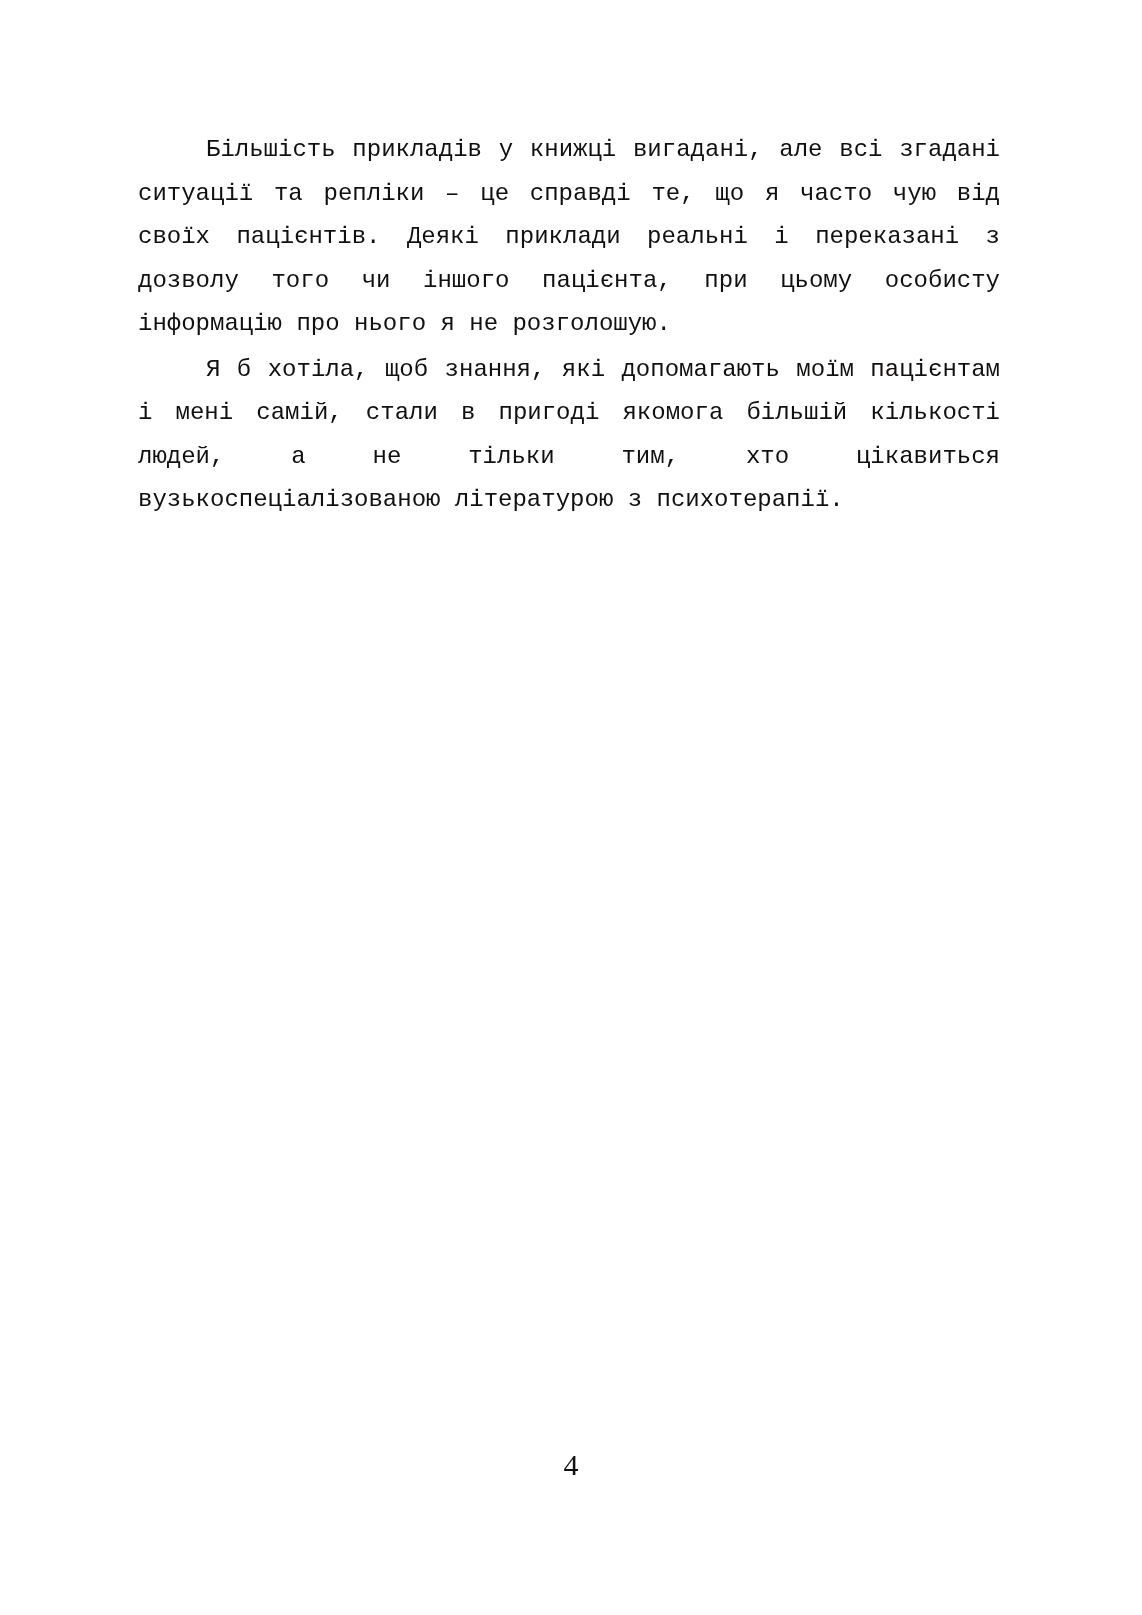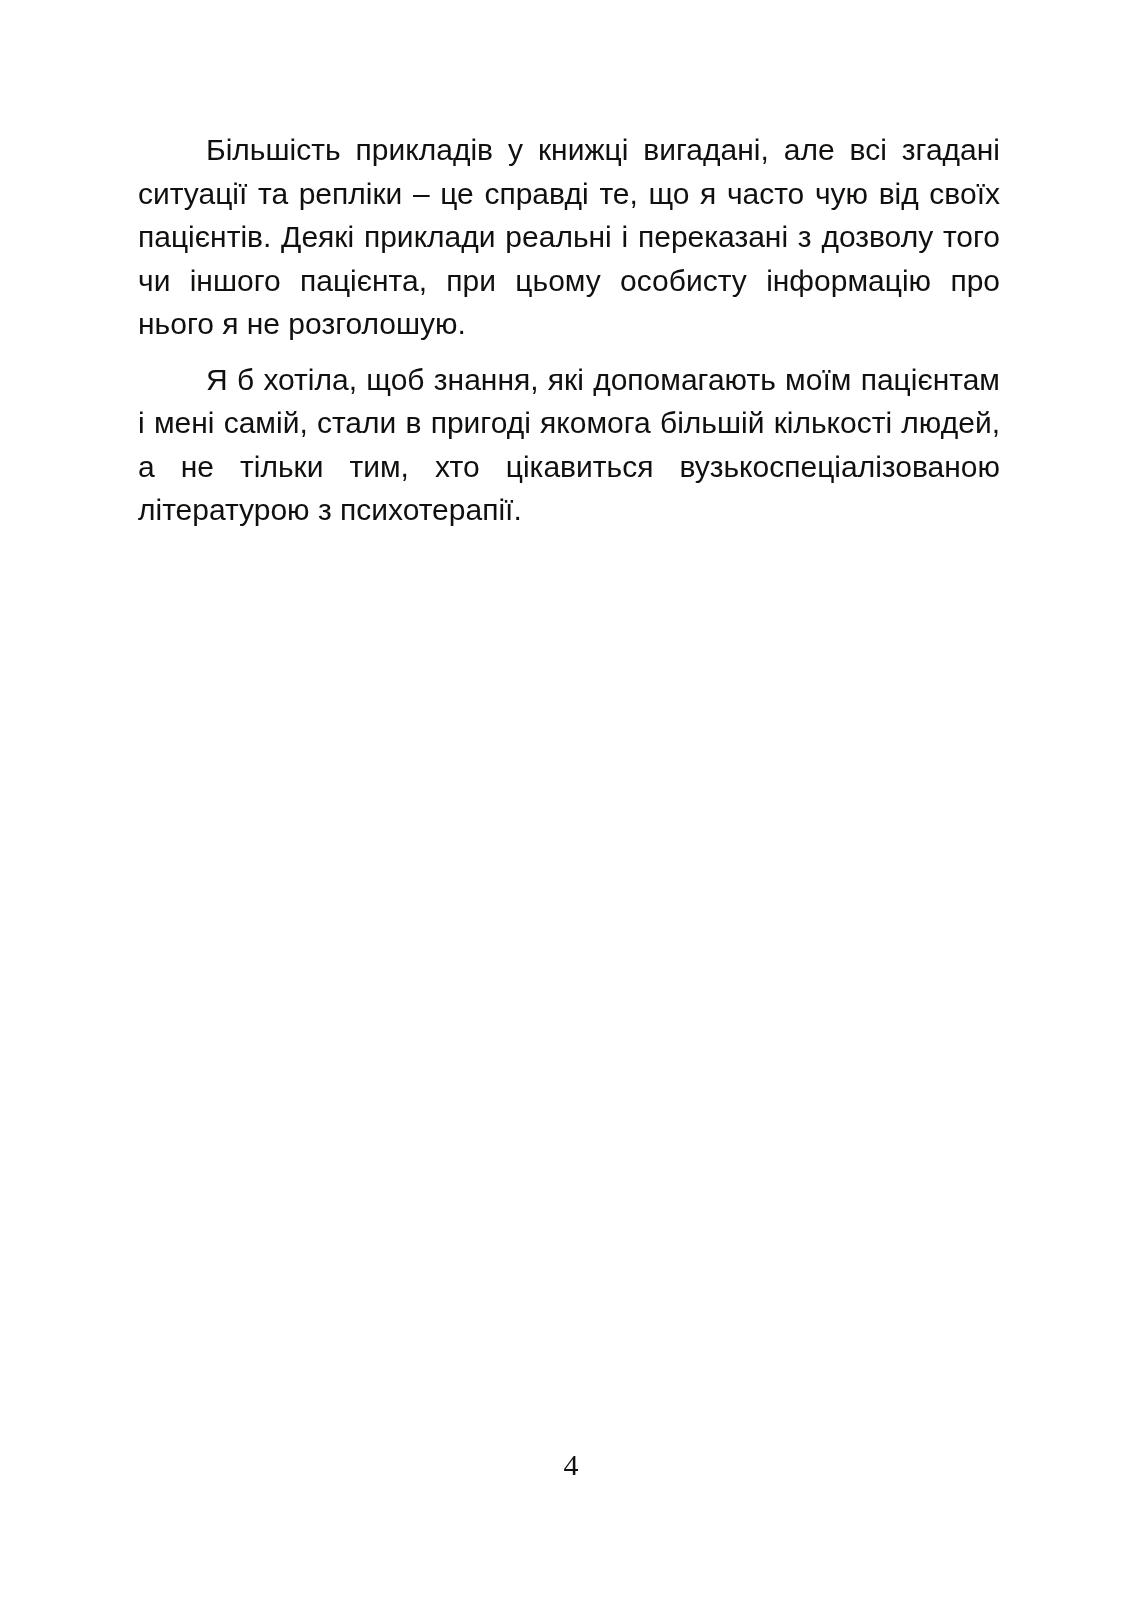--- a/index.html
+++ b/index.html
@@ -18,31 +18,31 @@
     overflow: hidden;
   }
   .text-block {
     position: absolute;
     left: 138px;
     top: 128px;
     width: 862px;
   }
   .para {
     margin: 0 0 0 0;
-    font-family: Liberation Sans, sans-serif;
-    font-size: 30px;
+    font-family: Liberation Mono, monospace;
+    font-size: 24px;
     line-height: 43.5px;
     color: #12100f;
     text-align: justify;
     text-indent: 68px;
     hyphens: manual;
     -webkit-hyphens: manual;
   }
   .para + .para {
-    margin-top: 12px;
+    margin-top: 2px;
   }
   .folio {
     position: absolute;
     left: 0;
     right: 0;
     top: 1448px;
     text-align: center;
     font-family: "Liberation Serif", "DejaVu Serif", serif;
     font-size: 30px;
     line-height: 34px;

